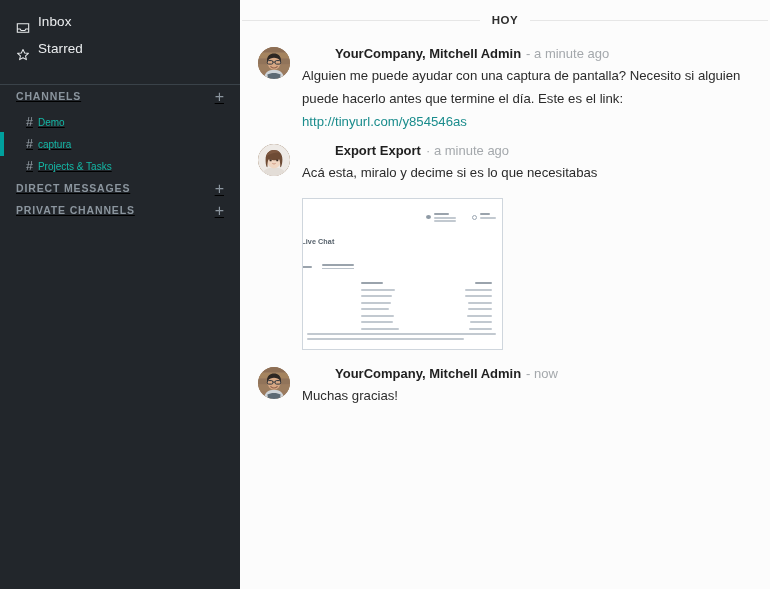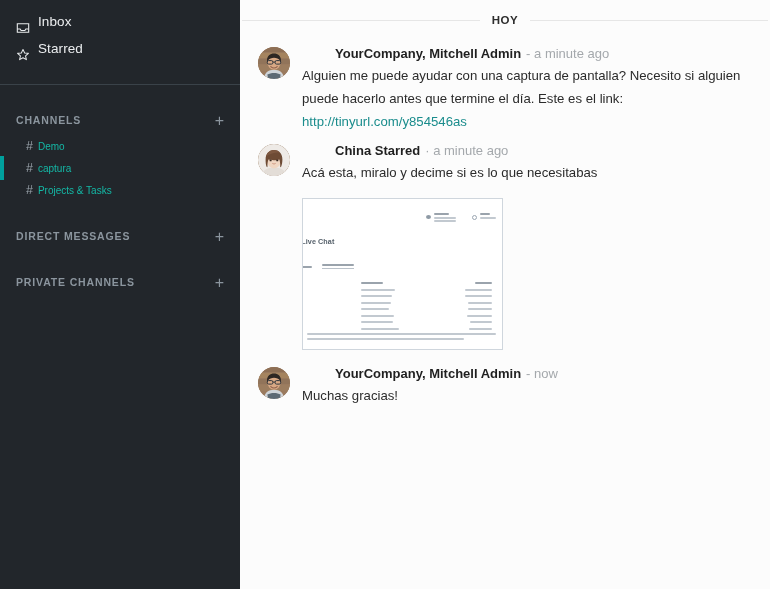--- a/index.html
+++ b/index.html
@@ -51,21 +51,22 @@
     margin-left: 2px;
   }
 
   .sb-divider {
     height: 1px;
     background: #3a4249;
     margin: 4px 0 0 0;
   }
 
   .section {
-    margin-top: 24px;
+    margin-top: 0;
+    text-decoration: underline;
   }
   .section-head {
     display: flex;
     align-items: center;
     justify-content: space-between;
     padding: 0 14px 0 16px;
     height: 22px;
   }
   .section-title {
     color: #8b959e;
@@ -411,21 +412,21 @@
               <path d="M7.6 15.4c0-6 3.6-9.4 8.4-9.4s8.4 3.4 8.4 9.4c0 2.6-.5 5.6-1.3 7.4-.3.7-.9.5-.9-.2.1-2.8-.2-5.6-.8-7.2-2.1.9-8.3 1-11 .2-.7 1.7-1 4.3-.9 7 0 .7-.6.9-.9.2-.8-1.8-1-4.8-1-7.4z" fill="#6e4b35"></path>
               <path d="M8.1 12.4c1.1-4 4.3-6.4 7.9-6.4 2.4 0 4.6 1 6.1 2.8-3.2-1-9.4.4-14 3.6z" fill="#7d5740"></path>
               <ellipse cx="12.6" cy="16.4" rx="1.1" ry="0.85" fill="#35271f"></ellipse>
               <ellipse cx="19.3" cy="16.4" rx="1.1" ry="0.85" fill="#35271f"></ellipse>
               <path d="M14.7 19.6c.8.5 1.8.5 2.6 0" stroke="#c98f78" stroke-width="0.9" fill="none" stroke-linecap="round"></path>
             </g>
           </svg>
         </div>
         <div class="msg-body">
           <div class="msg-head">
-            <span class="author">China Starred</span>
+            <span class="author">Export Export</span>
             <span class="stamp">· a minute ago</span>
           </div>
           <div class="msg-text">Acá esta, miralo y decime si es lo que necesitabas</div>
         </div>
       </div>
 
       <div class="attach-wrap">
         <div class="thumb">
           <div class="t-inner">
 

